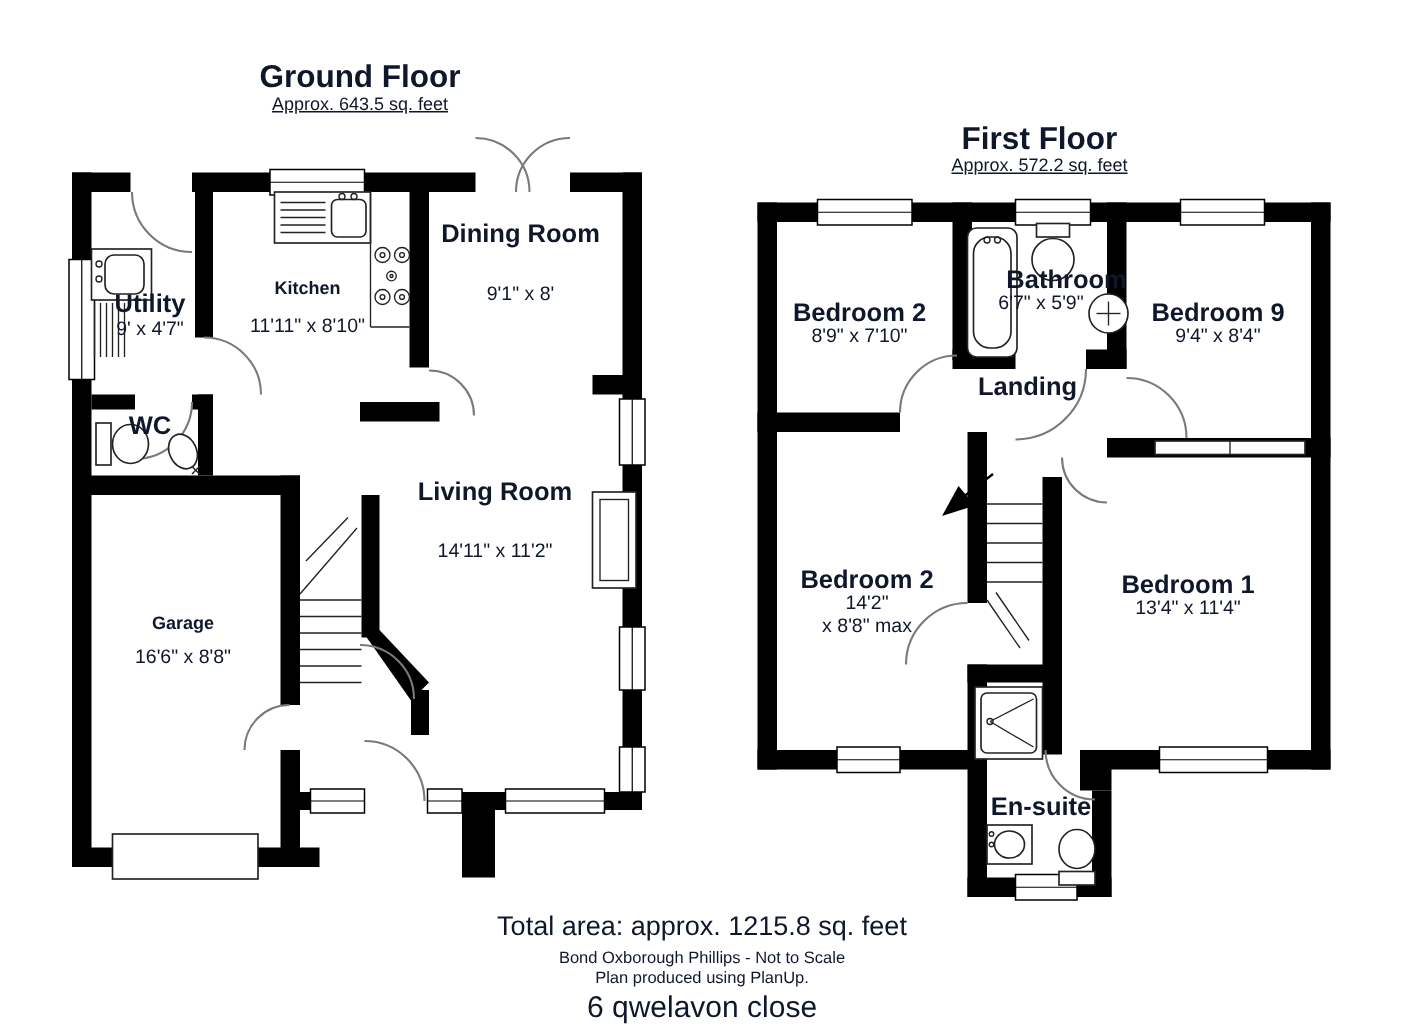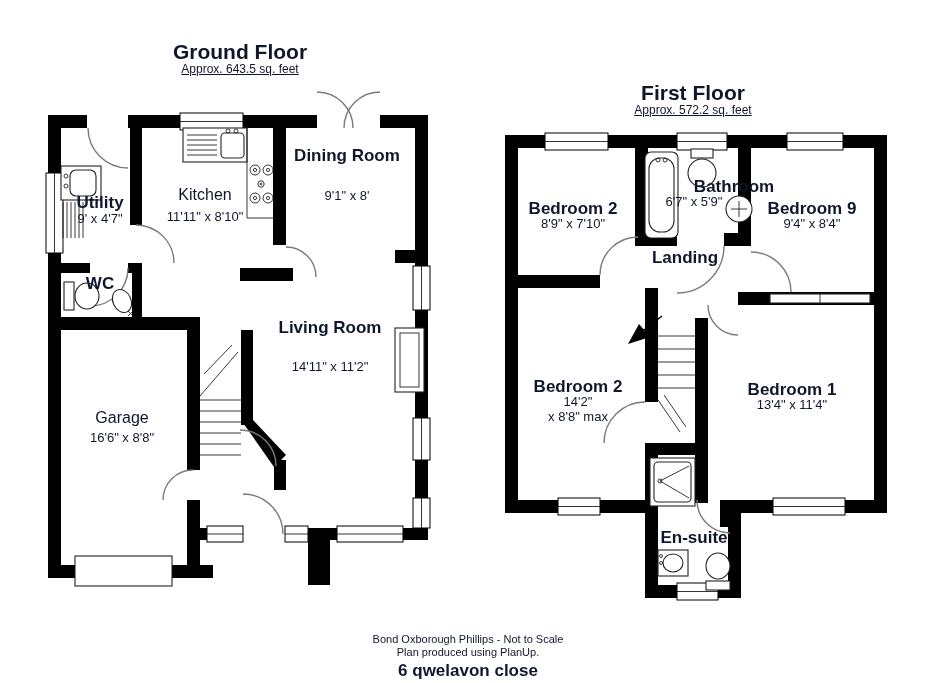--- a/index.html
+++ b/index.html
@@ -10,26 +10,26 @@
   .win{fill:#fff;stroke:var(--wall,#000);stroke-width:1;}
   .winline{stroke:var(--wall,#000);stroke-width:0.8;}
   .fixture{fill:#fff;stroke:#222;stroke-width:1.1;}
   .fixline{stroke:#222;stroke-width:0.9;fill:none;}
   .arc{fill:none;stroke:#7a7a7a;stroke-width:1.4;}
   .tread{stroke:#222;stroke-width:0.9;}
   .lbl{position:absolute;transform:translateX(-50%);text-align:center;white-space:nowrap;line-height:1.12;}
   .title{font-size:21px;font-weight:bold;}
   .subtitle{font-size:12px;text-decoration:underline;}
   .room{font-size:17px;font-weight:bold;}
-  .room-big{font-size:16px;font-weight:normal;}
+  .room-big{font-size:12px;font-weight:bold;}
   .room-wrap{white-space:normal;width:110px;line-height:20px;text-align:center;}
   .dims{font-size:13px;}
   .total{font-size:18px;}
   .small{font-size:11px;}
-  .address{font-size:17px;font-weight:bold;}
+  .address{font-size:20px;font-weight:normal;}
 </style>
 </head>
 <body>
 
 <div class="canvas">
 
 <svg width="938" height="683" viewBox="0 0 938 683">
 
   <g>
     <rect class="wall" x="48" y="115" width="39" height="13"></rect>
@@ -288,34 +288,35 @@
 
   <div class="lbl room-big" style="left:122px;top:409px">Garage</div>
   <div class="lbl dims" style="left:122px;top:431px">16'6" x 8'8"</div>
 
   <div class="lbl title" style="left:693px;top:81px">First Floor</div>
   <div class="lbl subtitle" style="left:693px;top:104px">Approx. 572.2 sq. feet</div>
 
   <div class="lbl room" style="left:573px;top:199px">Bedroom 2</div>
   <div class="lbl dims" style="left:573px;top:217px">8'9" x 7'10"</div>
 
-  <div class="lbl room" style="left:734px;top:177px">Bathroom</div>
+  <div class="lbl room" style="left:711px;top:177px">Bathroom</div>
   <div class="lbl dims" style="left:694px;top:195px">6'7" x 5'9"</div>
 
   <div class="lbl room" style="left:812px;top:199px">Bedroom 9</div>
   <div class="lbl dims" style="left:812px;top:217px">9'4" x 8'4"</div>
 
   <div class="lbl room" style="left:685px;top:248px">Landing</div>
 
   <div class="lbl room" style="left:578px;top:377px">Bedroom 2</div>
   <div class="lbl dims" style="left:578px;top:395px">14'2"</div>
   <div class="lbl dims" style="left:578px;top:410px">x 8'8" max</div>
 
   <div class="lbl room" style="left:792px;top:380px">Bedroom 1</div>
   <div class="lbl dims" style="left:792px;top:398px">13'4" x 11'4"</div>
 
   <div class="lbl room" style="left:694px;top:528px">En-suite</div>
 
+  <div class="lbl total" style="left:468px;top:607px">Total area: approx. 1215.8 sq. feet</div>
   <div class="lbl small" style="left:468px;top:633px">Bond Oxborough Phillips - Not to Scale</div>
   <div class="lbl small" style="left:468px;top:646px">Plan produced using PlanUp.</div>
   <div class="lbl address" style="left:468px;top:661px">6 qwelavon close</div>
 
 </div>
 
 </body></html>

